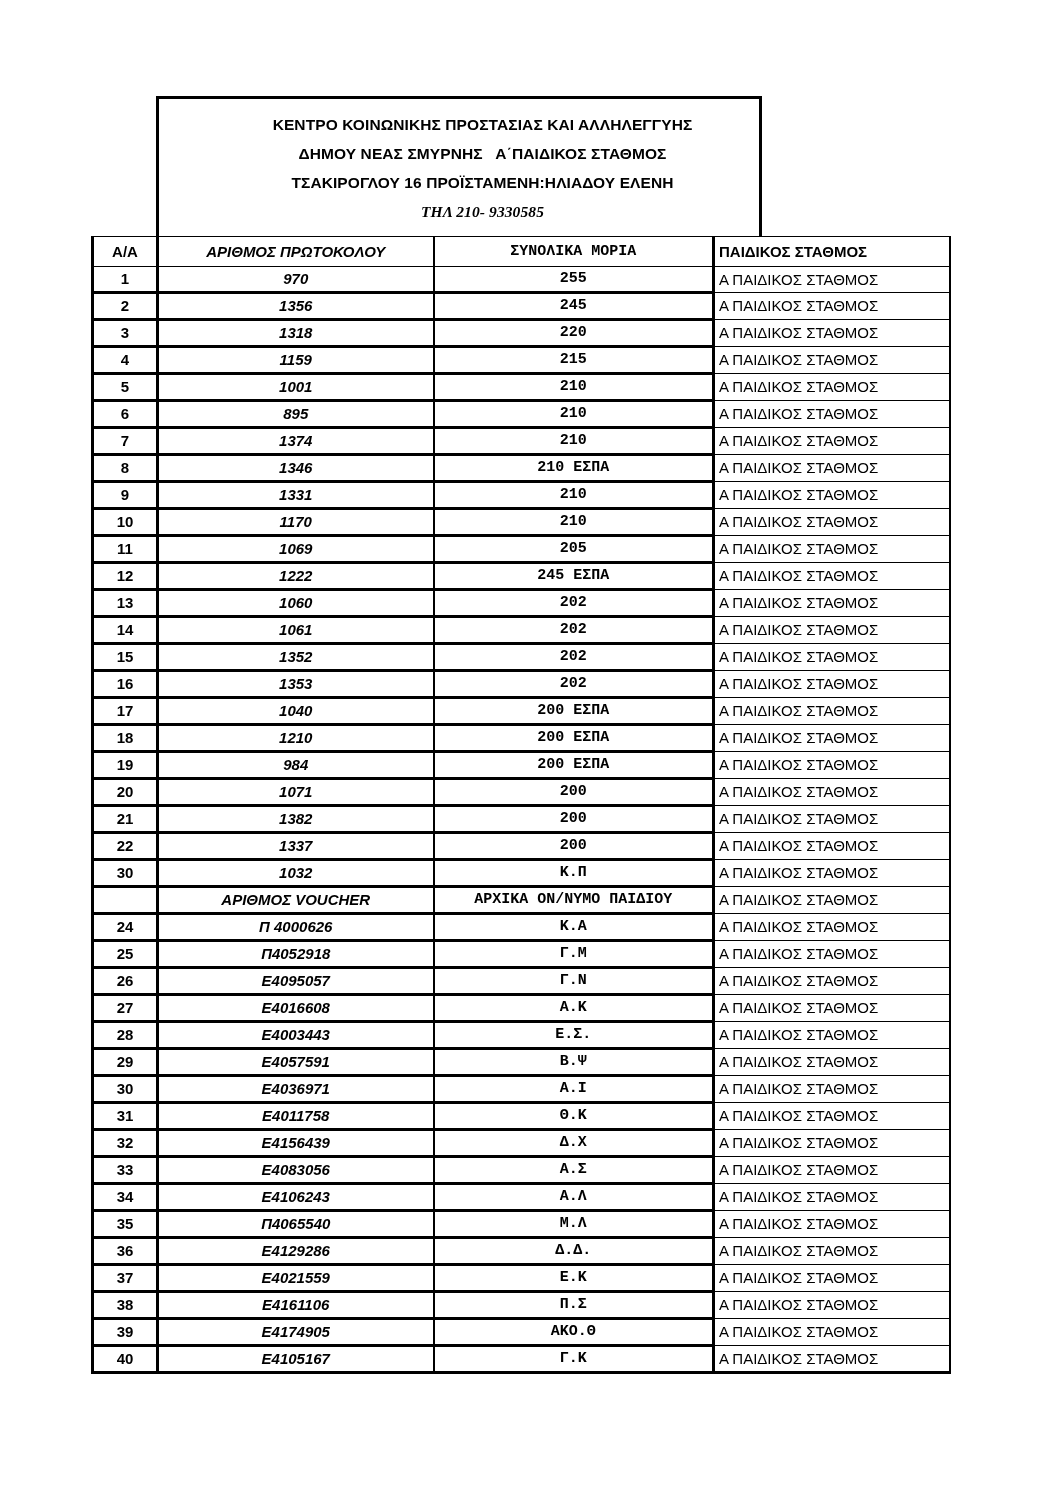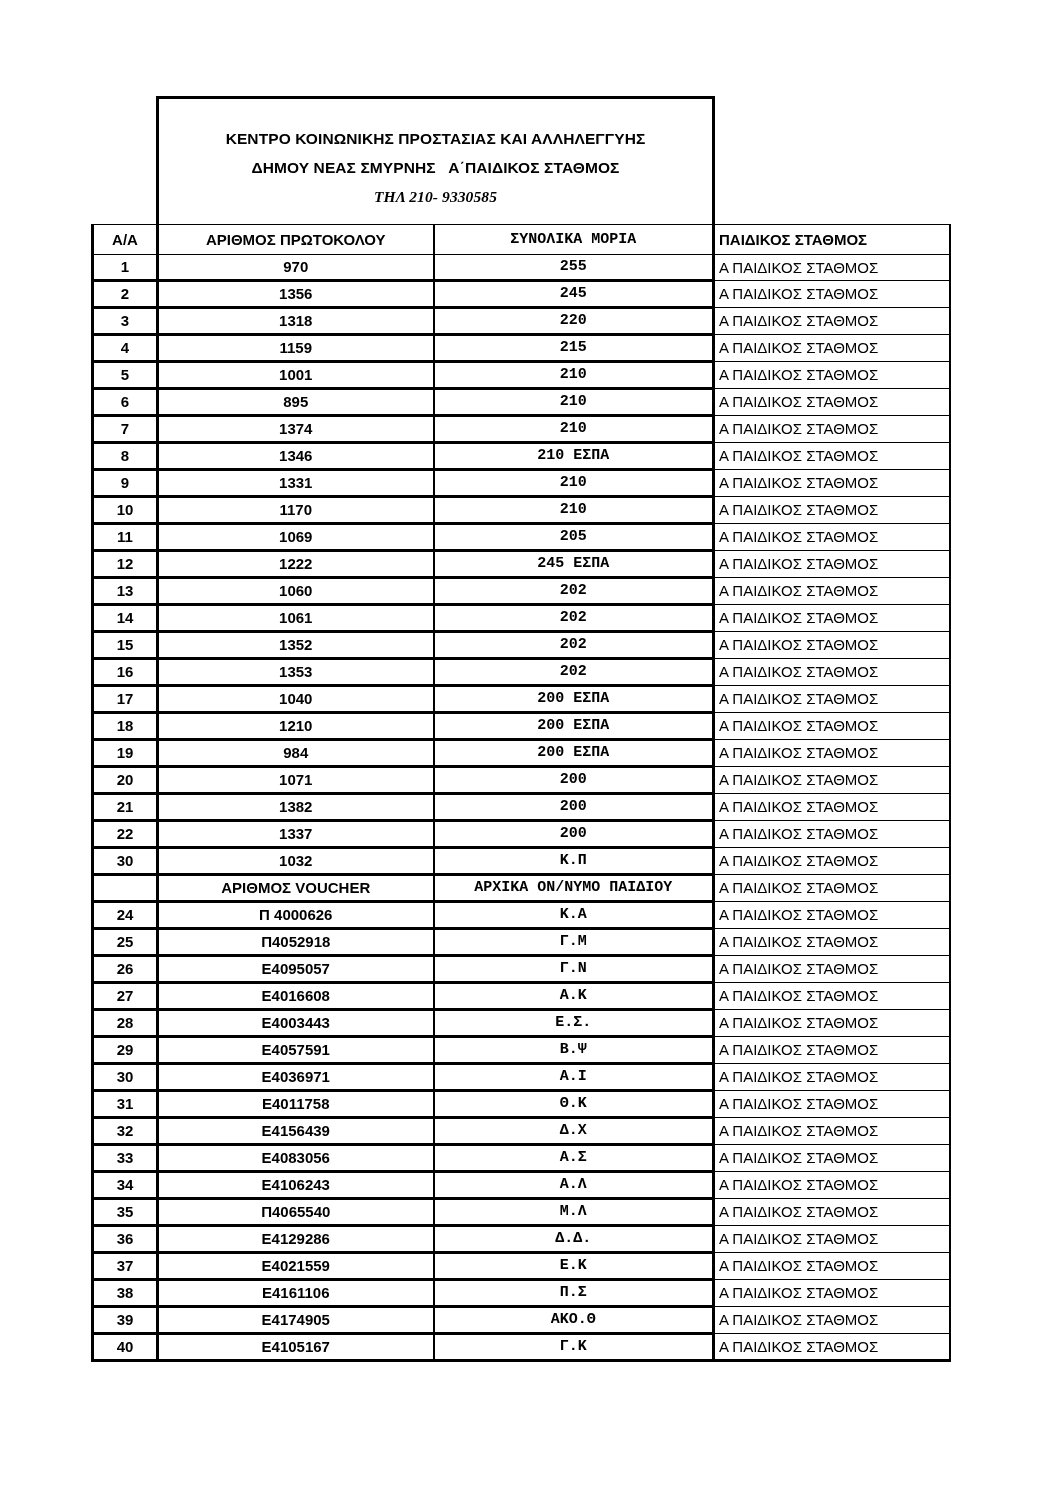--- a/index.html
+++ b/index.html
@@ -3,54 +3,56 @@
 <meta charset="utf-8">
 <style>
   html, body { margin: 0; padding: 0; background: #ffffff; }
   body { width: 1058px; height: 1497px; position: relative; font-family: "Liberation Sans", "DejaVu Sans", sans-serif; color: #000; }
   .title-box {
     position: absolute; left: 156px; top: 96px; width: 553px; height: 137px;
     border-left: 3px solid #000; border-top: 3px solid #000; border-right: 3px solid #000;
     box-sizing: content-box;
     display: flex; flex-direction: column; align-items: center; justify-content: center;
     padding-top: 0;
+    padding-left: 47px;
   }
   .title-line { font-weight: bold; font-size: 15.5px; line-height: 29px; letter-spacing: 0.1px; white-space: pre; }
   .title-line.italic { font-style: italic; font-family: Liberation Serif, serif; }
   table.roster {
-    position: absolute; left: 91px; top: 224px;
+    position: absolute; left: 91px; top: 236px;
     border-collapse: collapse; table-layout: fixed;
     width: 857px;
   }
   table.roster td, table.roster th {
     height: 24px; padding: 0; font-size: 15px; line-height: 24px;
     border: 1px solid #000;
   }
   table.roster th { height: 29px; }
   col.c-aa { width: 65px; }
   col.c-proto { width: 276px; }
   col.c-points { width: 280px; }
   col.c-station { width: 236px; }
   .c1, .c2, .c3 { text-align: center; font-weight: bold; }
   .c1 { border-left: 3px solid #000 !important; border-right: 3px solid #000 !important; }
-  .c2 { border-right: 2px solid #000 !important; }
+  .c2 { border-right: 2px solid #000 !important; font-style: italic; }
   .c3 { border-right: 3px solid #000 !important; font-family: Liberation Mono, monospace; }
   .c4 { text-align: left; font-weight: normal; padding-left: 4px !important; font-size: 15.5px; border-right: 2px solid #000 !important; }
   tr.row td.c1, tr.row td.c2, tr.row td.c3 { border-bottom: 3px solid #000; }
   tr.last td { border-bottom: 3px solid #000 !important; }
   th.c1, th.c2, th.c3 { border-top: 3px solid #000; border-bottom: 3px solid #000; font-size: 15px; }
   th.c4 { font-size: 22px; font-weight: bold; border-top: 2px solid #000; border-bottom: 2px solid #000; }
   tr.subheader td.c2, tr.subheader td.c3 { font-size: 15px; text-align: center; }
 </style>
 </head>
 <body>
 
 <div class="title-box">
   <div class="title-line">ΚΕΝΤΡΟ ΚΟΙΝΩΝΙΚΗΣ ΠΡΟΣΤΑΣΙΑΣ ΚΑΙ ΑΛΛΗΛΕΓΓΥΗΣ</div>
   <div class="title-line">ΔΗΜΟΥ ΝΕΑΣ ΣΜΥΡΝΗΣ   Α΄ΠΑΙΔΙΚΟΣ ΣΤΑΘΜΟΣ</div>
+  <div class="title-line">ΤΣΑΚΙΡΟΓΛΟΥ 16 ΠΡΟΪΣΤΑΜΕΝΗ:ΗΛΙΑΔΟΥ ΕΛΕΝΗ</div>
   <div class="title-line italic">ΤΗΛ 210- 9330585</div>
 </div>
 
 <table class="roster">
   <colgroup>
     <col class="c-aa">
       <col class="c-proto">
       <col class="c-points">
       <col class="c-station">
   </colgroup>

